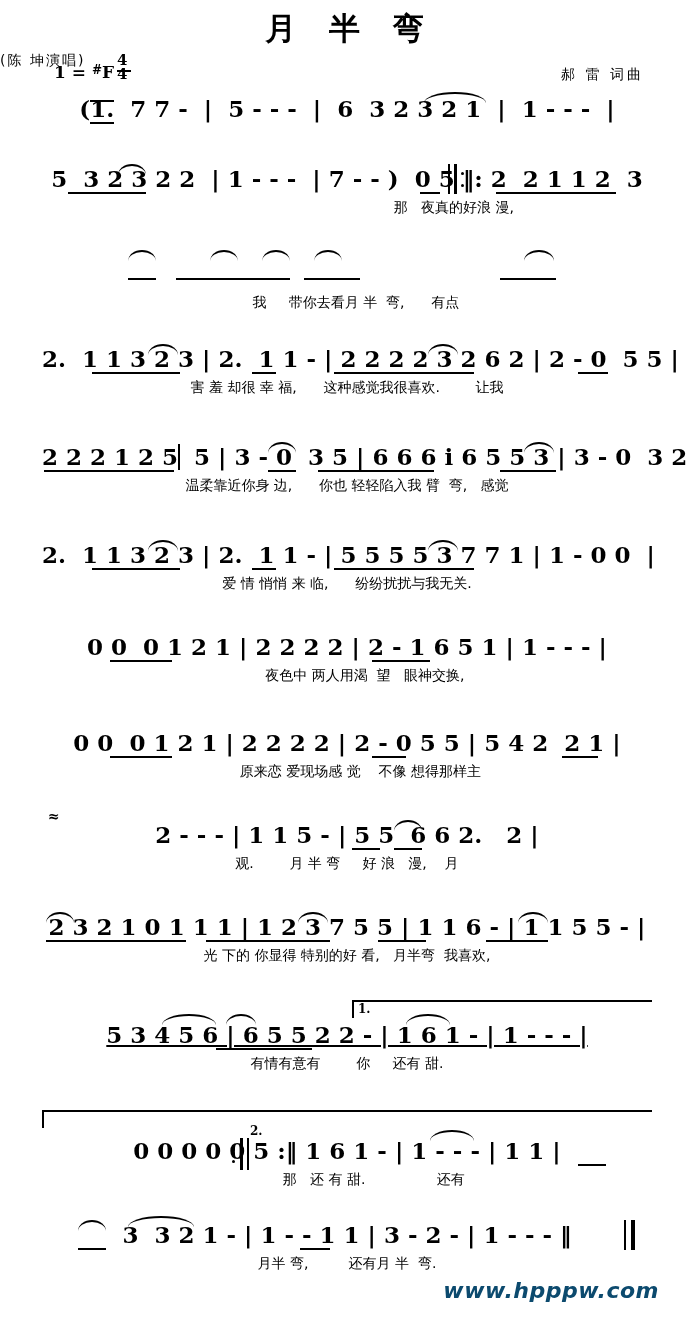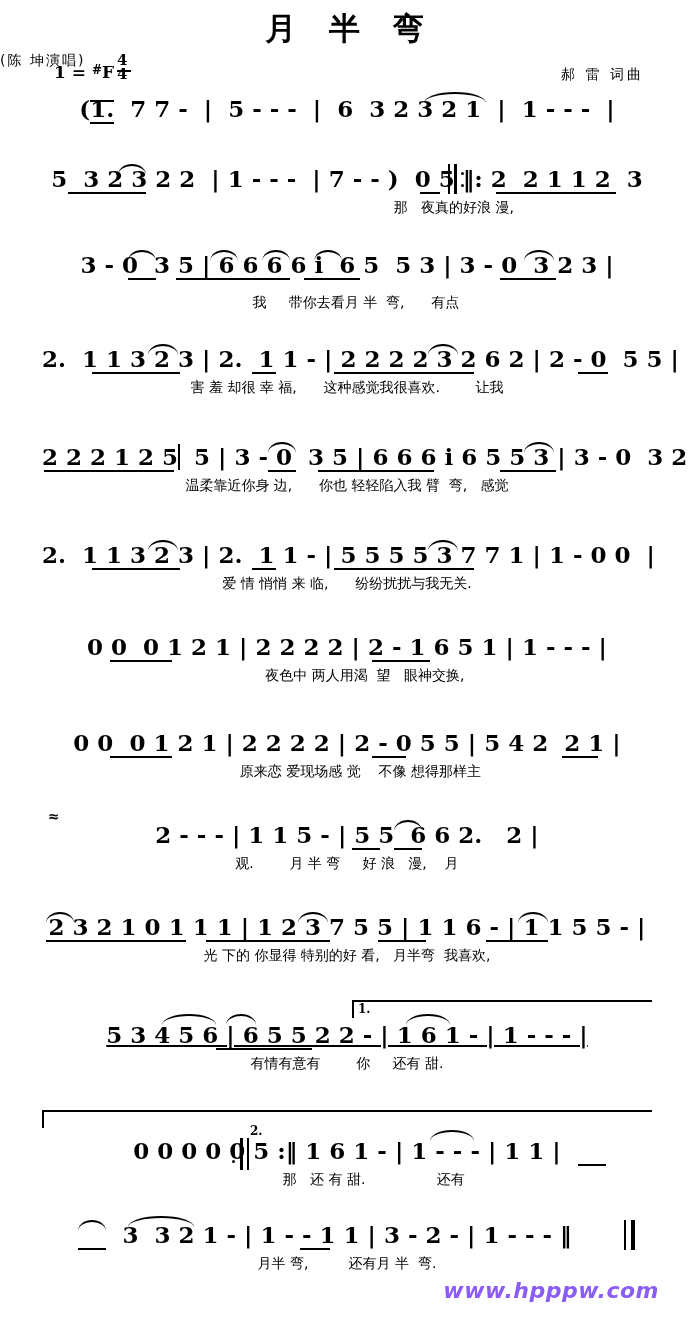--- a/index.html
+++ b/index.html
@@ -140,21 +140,21 @@
     font-weight: bold;
   }
   .watermark {
     position: absolute;
     right: 30px;
     bottom: 14px;
     font-family: "DejaVu Sans", sans-serif;
     font-style: italic;
     font-weight: bold;
     font-size: 22px;
-    color: #8b5cf6;
+    color: #0c4a6e;
     letter-spacing: 0.5px;
   }
   .tilde {
     position: absolute;
     font-family: "DejaVu Serif", serif;
     font-size: 14px;
     font-weight: bold;
   }
 </style>
 </head>
@@ -191,21 +191,20 @@
     <div class="arc" style="left:118px; top:2px; width:28px;"></div>
     <div class="beam" style="left:420px; top:30px; width:20px;"></div>
     <div class="vline" style="left:448px; top:2px; height:30px;"></div>
     <div class="vline" style="left:454px; top:2px; height:30px; width:3px;"></div>
     <div class="dot" style="left:461px; top:10px;"></div>
     <div class="dot" style="left:461px; top:22px;"></div>
     <div class="beam" style="left:496px; top:30px; width:120px;"></div>
   </div>
 
   <div class="row" style="top:248px; height:56px;">
-    <div class="notes" style="top:0;">3 - 0  3 5 | 6 6 6 6 i  6 5  5 3 | 3 - 0  3 2 3 |</div>
     <div class="lyrics" style="top:34px;margin-top:9px;">    我     带你去看月 半  弯,      有点</div>
     <div class="arc" style="left:128px; top:2px; width:28px;"></div>
     <div class="beam" style="left:128px; top:30px; width:28px;"></div>
     <div class="arc" style="left:210px; top:2px; width:28px;"></div>
     <div class="arc" style="left:262px; top:2px; width:28px;"></div>
     <div class="beam" style="left:176px; top:30px; width:114px;"></div>
     <div class="arc" style="left:314px; top:2px; width:28px;"></div>
     <div class="beam" style="left:304px; top:30px; width:56px;"></div>
     <div class="arc" style="left:524px; top:2px; width:30px;"></div>
     <div class="beam" style="left:500px; top:30px; width:56px;"></div>

